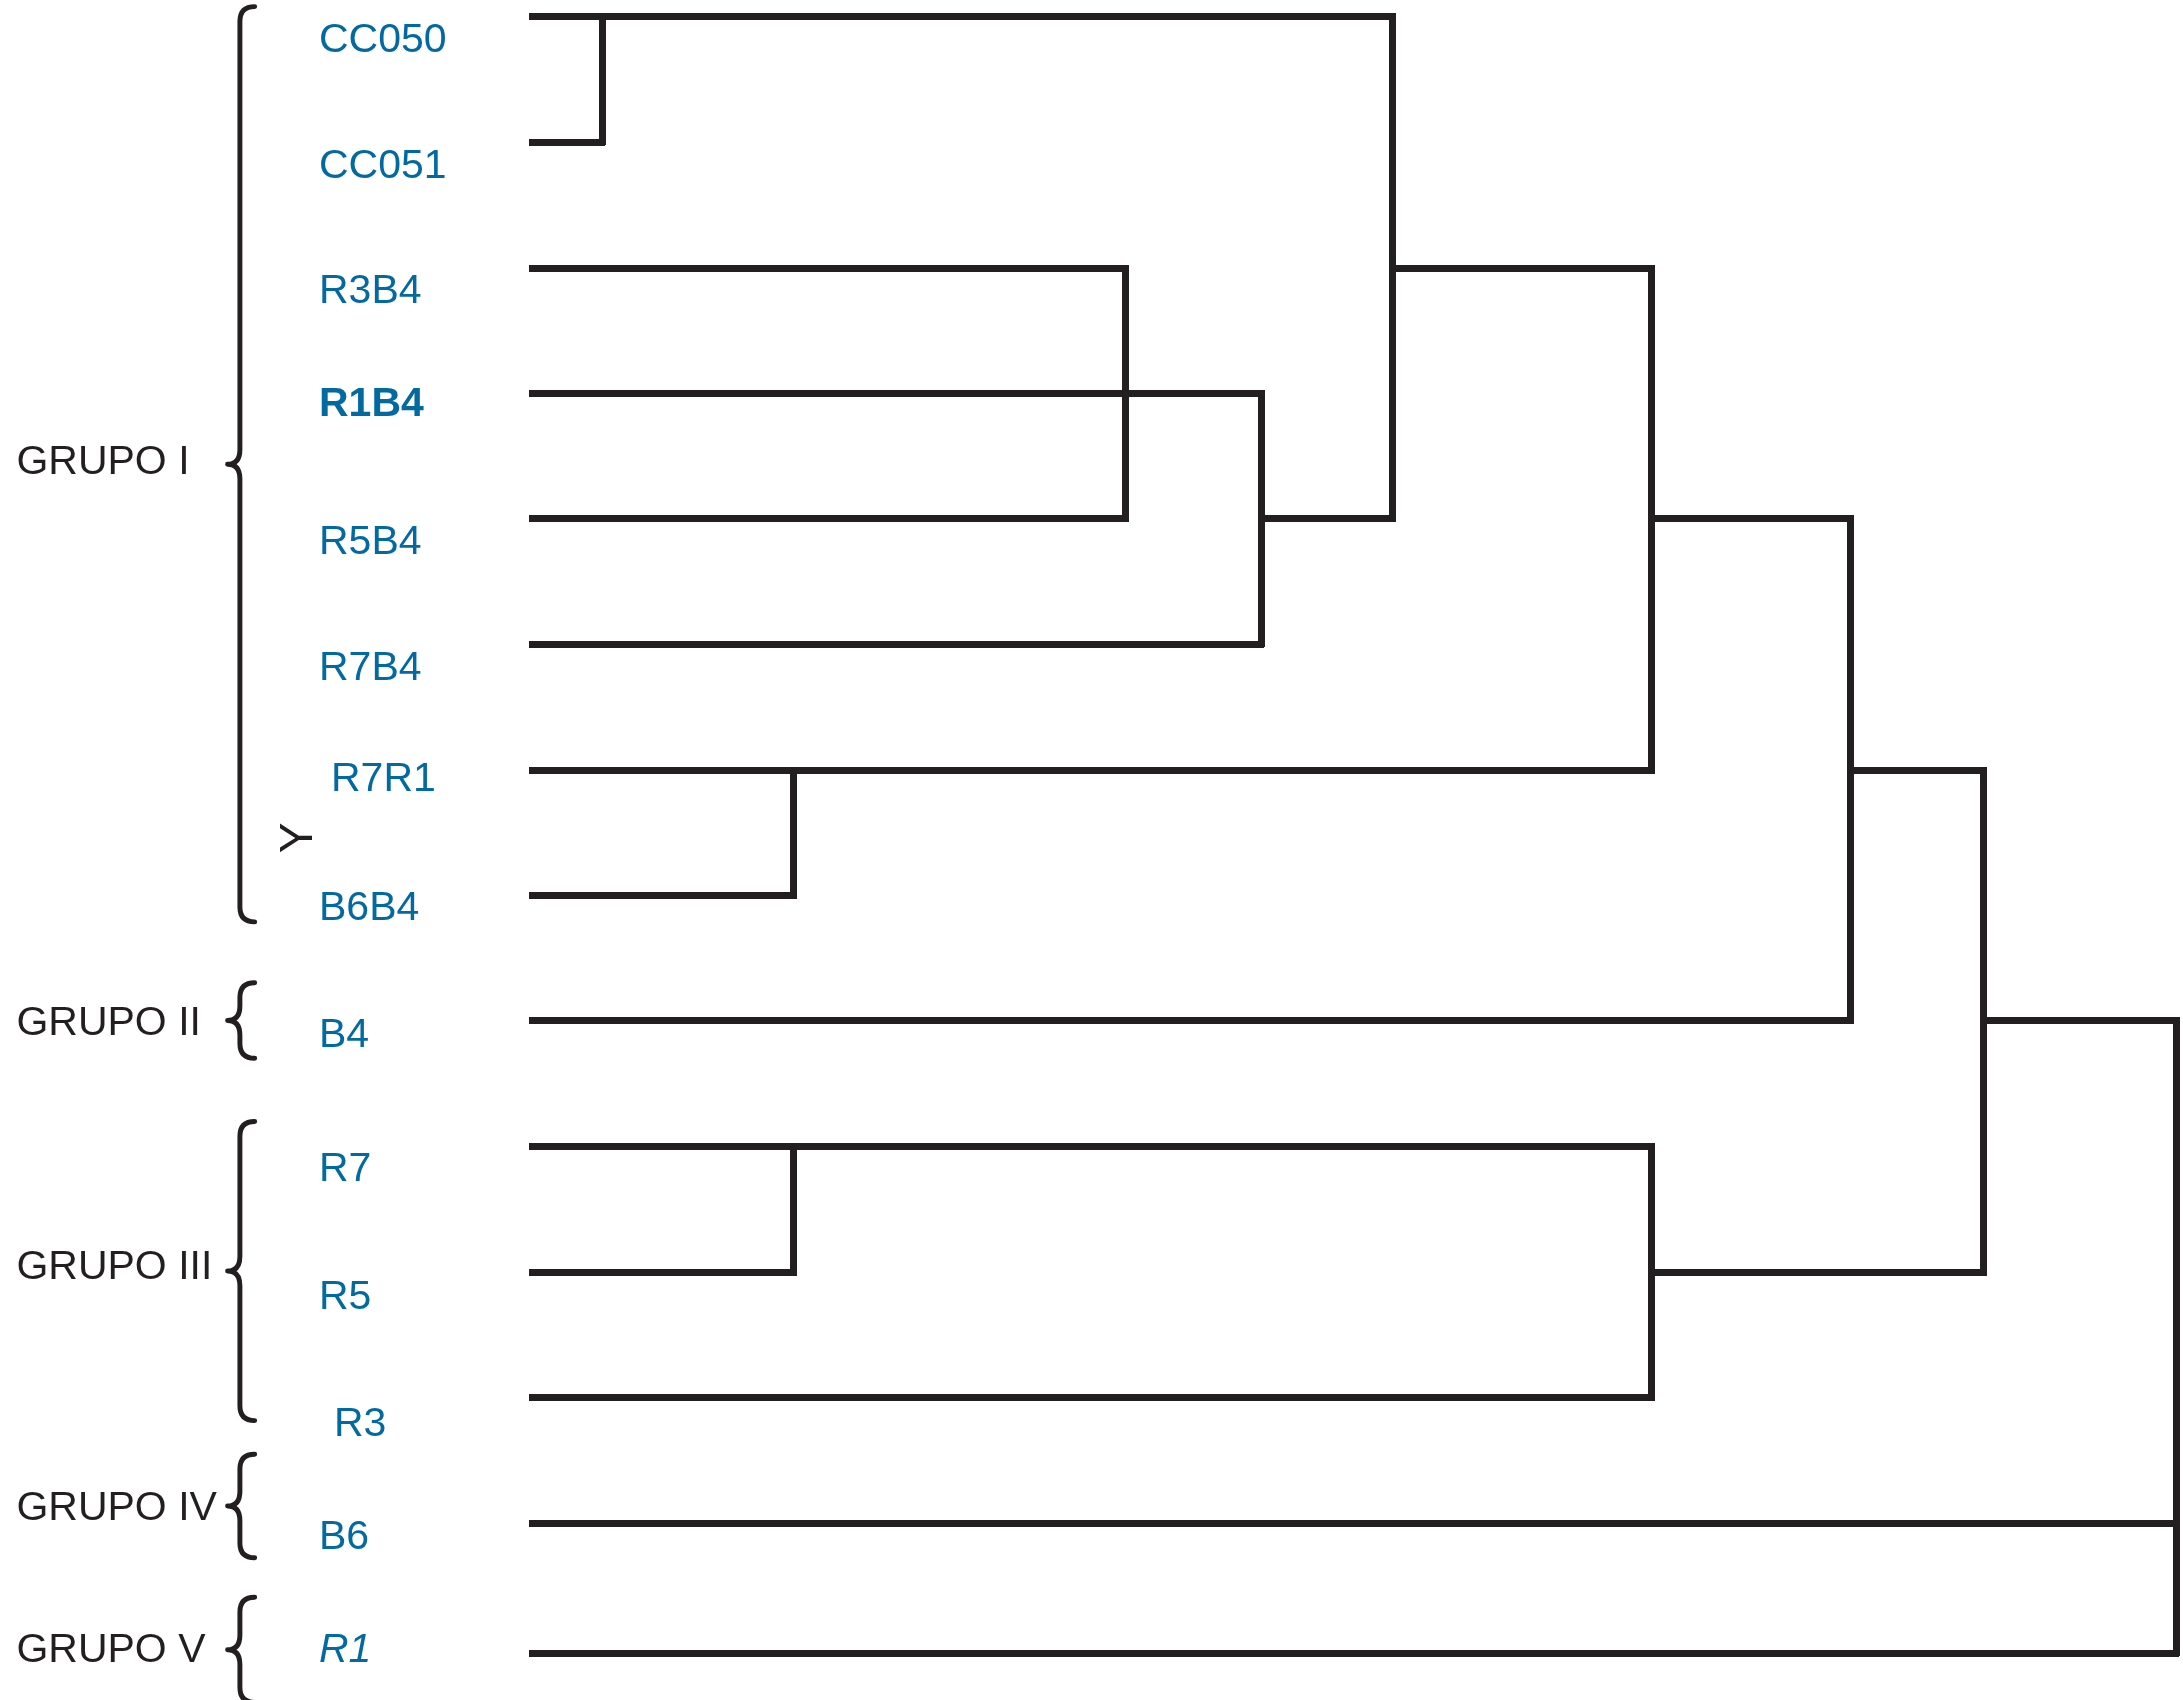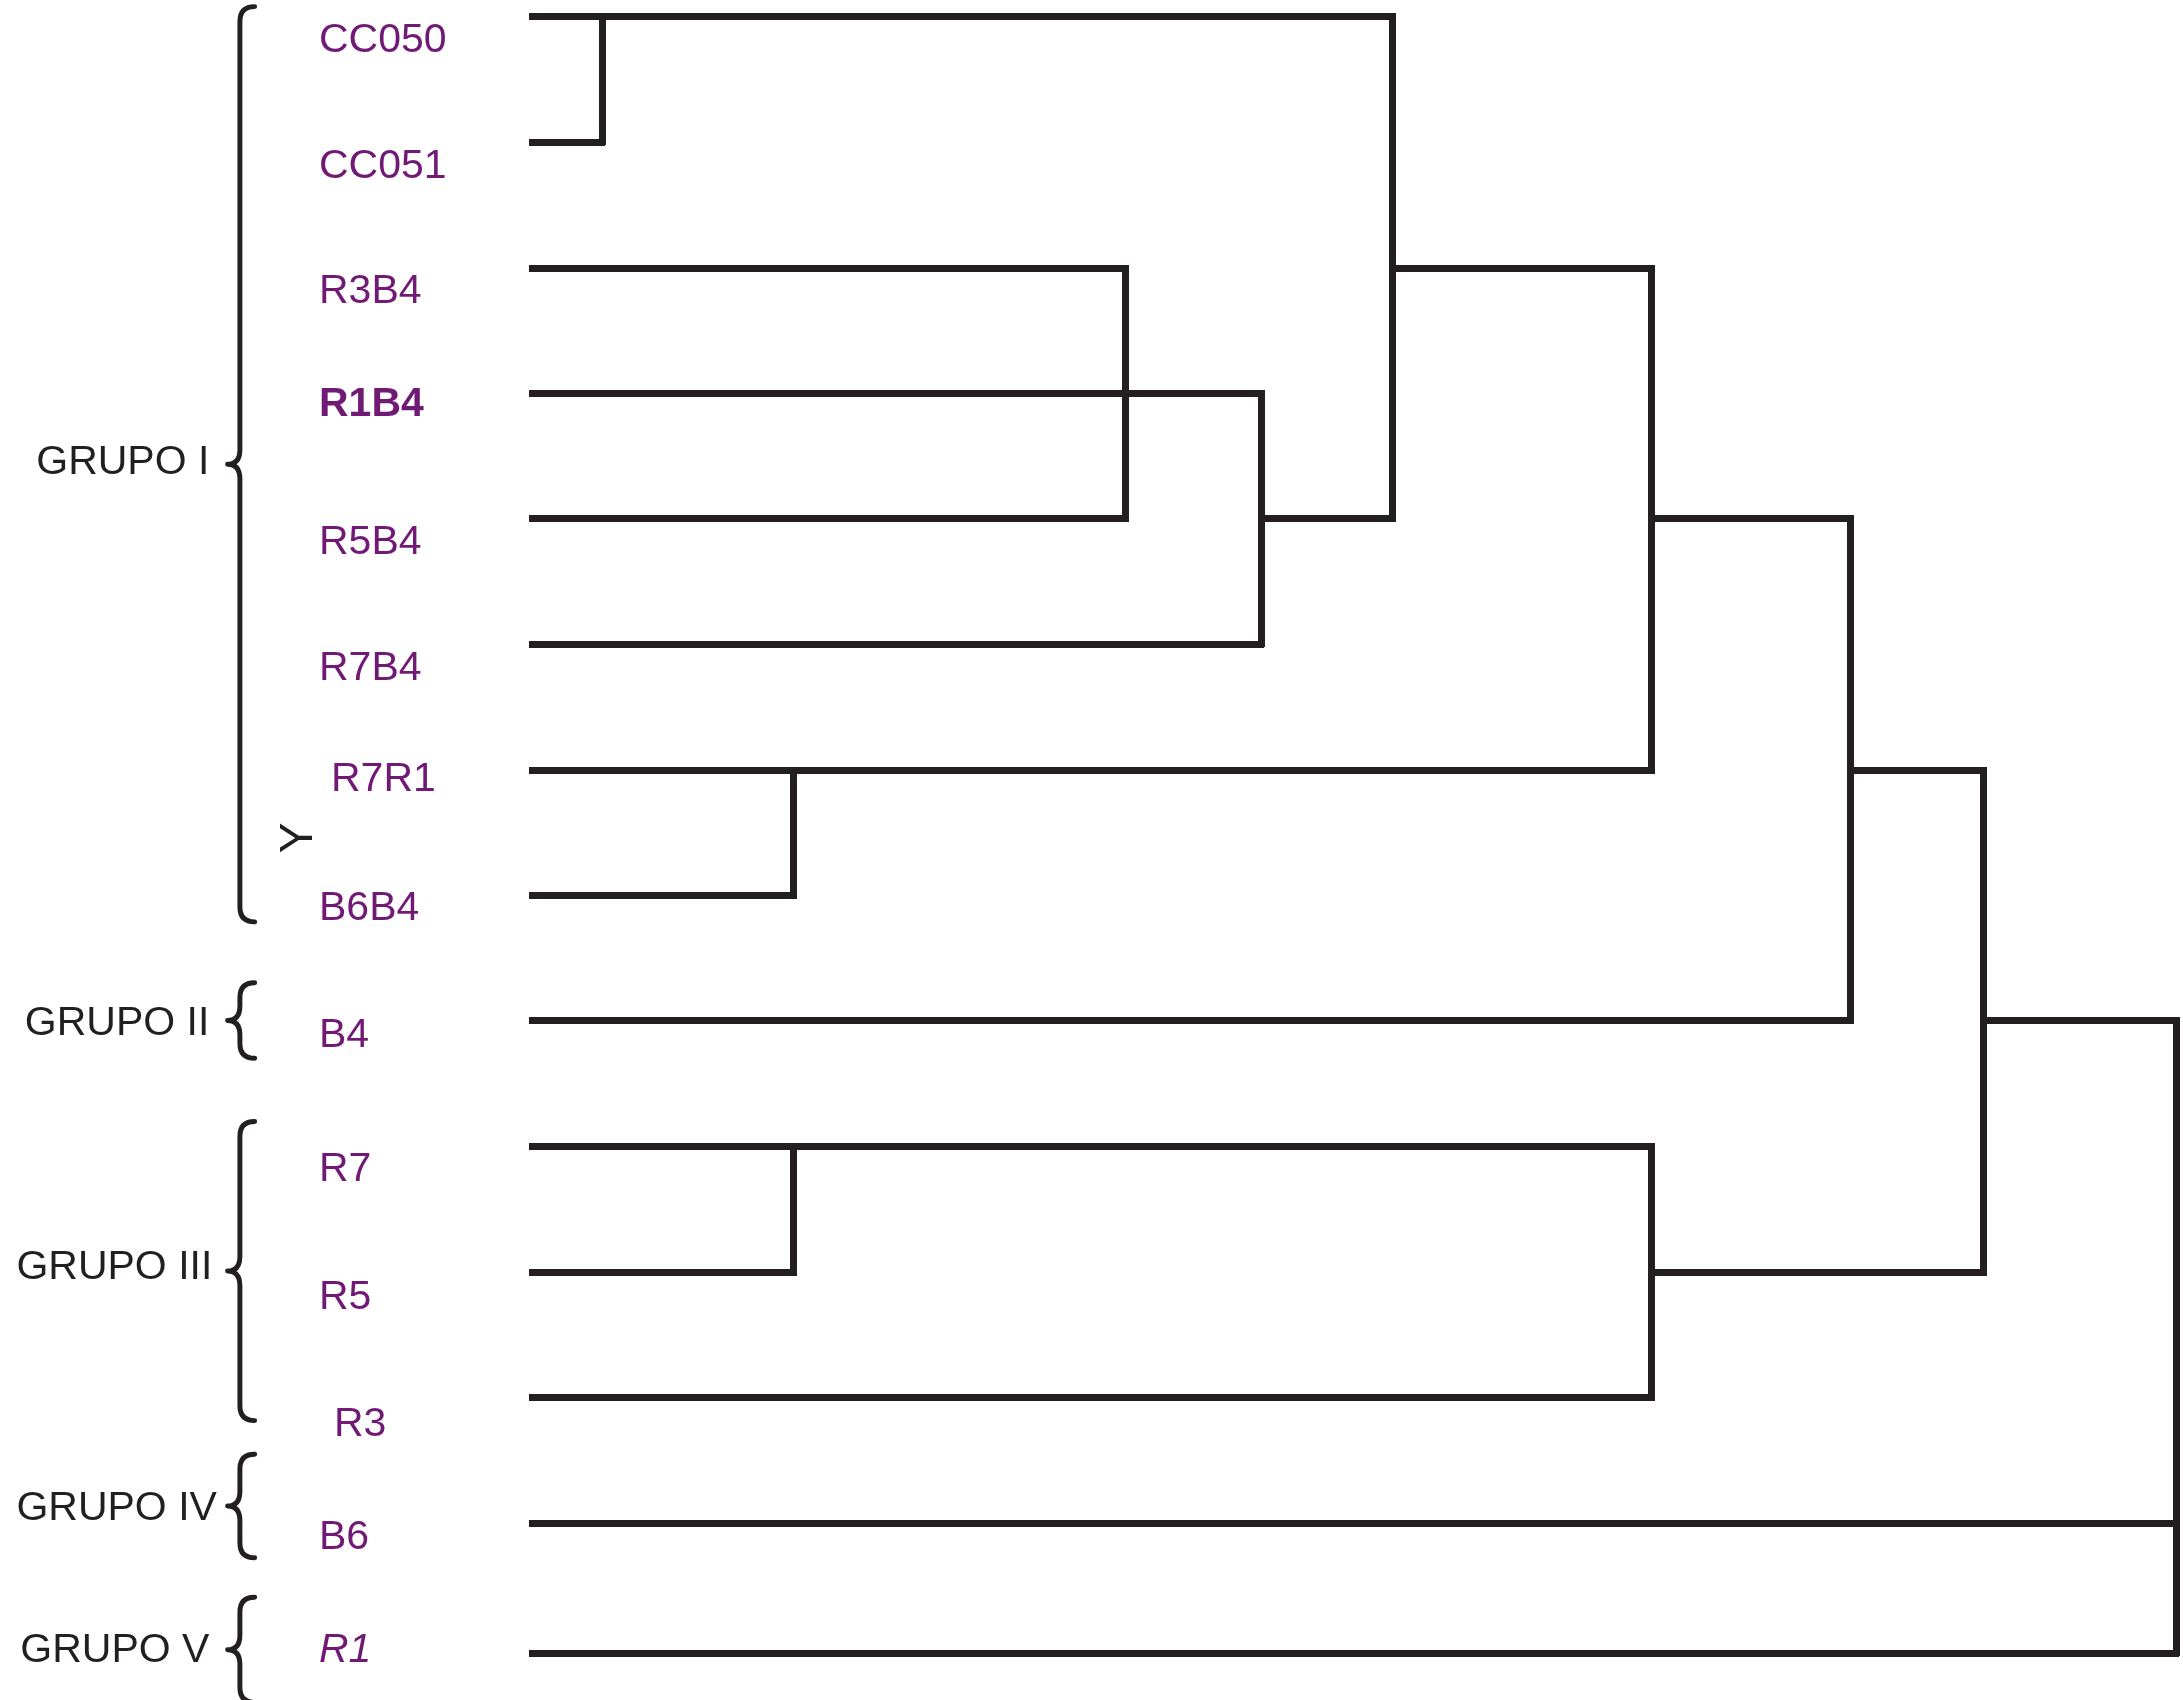--- a/index.html
+++ b/index.html
@@ -6,30 +6,30 @@
   #figure{
     position:relative;
     width:2183px;height:1700px;
     background:#ffffff;
     overflow:hidden;
     font-family:"Liberation Sans","DejaVu Sans",sans-serif;
   }
   .hseg,.vseg{position:absolute;background:#231f20;}
   .leaf-label{
     position:absolute;
-    color:#701a75;
+    color:#0369a1;
     font-size:41px;
     white-space:nowrap;
     transform:translateY(-50%);
     line-height:1;
   }
   .group-label{
     position:absolute;
     left:16.4px;width:193px;
-    text-align:right;
+    text-align:left;
     color:#231f20;
     font-size:41px;
     white-space:nowrap;
     transform:translateY(-50%);
     line-height:1;
   }
   #brace-layer{position:absolute;left:0;top:0;}
   .brace-path{stroke:#231f20;stroke-width:6;fill:none;stroke-linecap:round;stroke-linejoin:round;}
   #y-marker{
     position:absolute;

